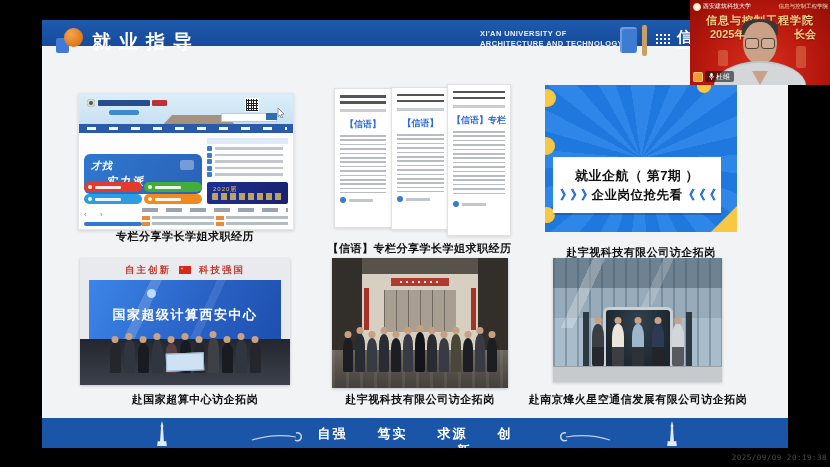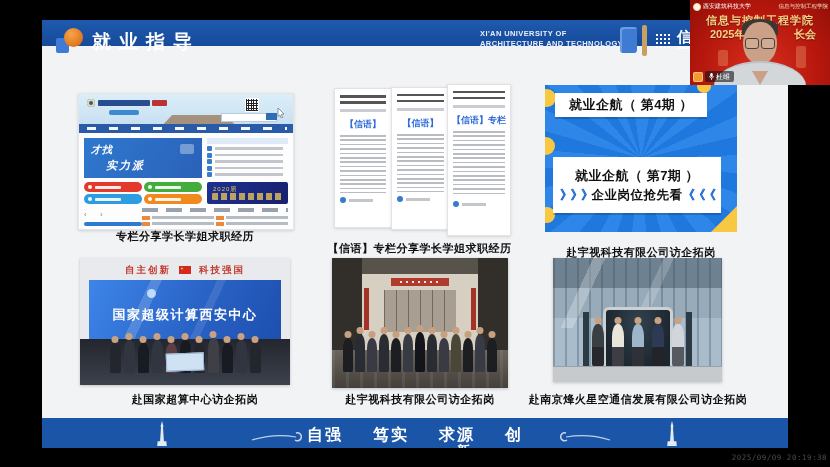--- a/index.html
+++ b/index.html
@@ -41,21 +41,21 @@
   .web-pill{position:absolute;left:30px;top:16px;width:30px;height:5px;background:#3d8ad0;border-radius:2px}
   .web-qr{position:absolute;right:34px;top:4px;width:12px;height:12px;background:
     repeating-linear-gradient(0deg,#222 0 1px,transparent 1px 2.4px),
     repeating-linear-gradient(90deg,#222 0 1px,#fff 1px 2.4px);border:1px solid #fff}
   .web-search{position:absolute;right:16px;top:19px;width:54px;height:7px;background:#fff;border:1px solid #b9cbdd}
   .web-search i{position:absolute;right:-1px;top:-1px;width:11px;height:7px;background:#2e6cb5}
   .web-nav{height:9px;background:#2a5ba8;padding-left:8px;
     background-image:repeating-linear-gradient(90deg,rgba(255,255,255,.95) 0 9px,transparent 9px 22px);
     background-size:200px 3px;background-position:8px 3px;background-repeat:no-repeat}
   .web-body{position:relative;height:96px;background:#fdfdfd}
-  .web-banner{position:absolute;left:5px;top:5px;width:118px;height:40px;border-radius:0;
+  .web-banner{position:absolute;left:5px;top:21px;width:118px;height:40px;border-radius:6px;
     background:linear-gradient(120deg,#2f78cf,#2a62b8);color:#fff;overflow:hidden}
   .web-banner .l1{position:absolute;left:7px;top:5px;font-size:10px;font-weight:bold;font-style:italic;letter-spacing:1px}
   .web-banner .l2{position:absolute;left:22px;top:20px;font-size:11px;font-weight:bold;font-style:italic;letter-spacing:2px;color:#fdfdfd}
   .web-banner .spark{position:absolute;right:8px;top:6px;width:14px;height:10px;background:rgba(255,255,255,.35);border-radius:2px}
   .btn4{position:absolute;left:5px;top:49px;width:118px;height:22px;display:grid;grid-template-columns:1fr 1fr;grid-gap:2px}
   .btn4 div{border-radius:5px;position:relative}
   .btn4 div::before{content:"";position:absolute;left:4px;top:3px;width:4px;height:4px;border-radius:50%;background:rgba(255,255,255,.95)}
   .btn4 div::after{content:"";position:absolute;left:11px;top:3.5px;width:26px;height:3px;background:rgba(255,255,255,.9);border-radius:1px}
   .b-red{background:#e23b2e}.b-green{background:#43ac3c}.b-blue{background:#2e9ce0}.b-orange{background:#f0891e}
   .web-right{position:absolute;left:128px;top:5px;width:81px;height:40px}
@@ -175,21 +175,21 @@
   .photo-nj .person:nth-child(2){background:linear-gradient(#e9e5db 55%,#3c3e44 55%)}
   .photo-nj .person:nth-child(3){background:linear-gradient(#9db6c9 55%,#2e3238 55%)}
   .photo-nj .person:nth-child(4){background:linear-gradient(#2e3a55 55%,#22242a 55%)}
   .photo-nj .person:nth-child(5){background:linear-gradient(#d2d6da 55%,#565a60 55%)}
 
   
   .slide-footer{position:absolute;left:0;bottom:0;width:746px;height:30px;background:#1b55a8;overflow:hidden}
   .tower{position:absolute;top:3px;opacity:.95}
   .swirl{position:absolute;top:11px;opacity:.85}
   .motto{position:absolute;left:0;top:7px;width:100%;display:flex;justify-content:center;gap:30px;
-    color:#fff;font-size:16px;font-weight:bold;letter-spacing:2px}
+    color:#fff;font-size:13px;font-weight:bold;letter-spacing:2px}
   .motto-wrap{position:absolute;left:calc(50% + 42px);top:24px;color:#fff;font-size:13px;font-weight:bold}
 
   
   .statusbar{position:absolute;left:0;top:448px;width:830px;height:29px;background:#000}
   .timestamp{position:absolute;right:3px;top:5px;color:#4c4c4c;font-size:7.5px;letter-spacing:.5px;
     font-family:"DejaVu Sans Mono",monospace}
 
   
   .webcam{position:absolute;left:690px;top:0;width:140px;height:85px;z-index:50;overflow:hidden;
     background:radial-gradient(ellipse at 50% 85%,#d9301f 0%,#b6170d 60%,#8f0f07 100%)}
@@ -319,21 +319,20 @@
         <div class="foot"></div>
     </div>
   </div>
   <div class="cap" style="left:275px;top:221px;width:205px">【信语】专栏分享学长学姐求职经历</div>
 
   <div class="qihang">
     <div class="qi-dot" style="left:-7px;top:4px;width:18px;height:18px"></div>
     <div class="qi-dot" style="left:-8px;top:52px;width:18px;height:18px"></div>
     <div class="qi-dot" style="left:-6px;top:122px;width:16px;height:16px"></div>
     <div class="qi-dot" style="right:26px;top:-6px;width:14px;height:14px"></div>
-    <div class="qi-banner" style="left:10px;top:8px;width:152px;height:24px">就业企航（ 第4期 ）</div>
     <div class="qi-banner" style="left:8px;top:72px;width:168px;height:56px;flex-direction:column;gap:2px">
       <div>就业企航（ 第7期 ）</div>
       <div class="qi-arrow-line" style="position:static">
         <span class="ar">》》》</span><span>企业岗位抢先看</span><span class="ar">《《《</span>
       </div>
     </div>
     <div class="qi-corner"></div>
   </div>
   <div class="cap" style="left:503px;top:225px;width:192px">赴宇视科技有限公司访企拓岗</div>
 

